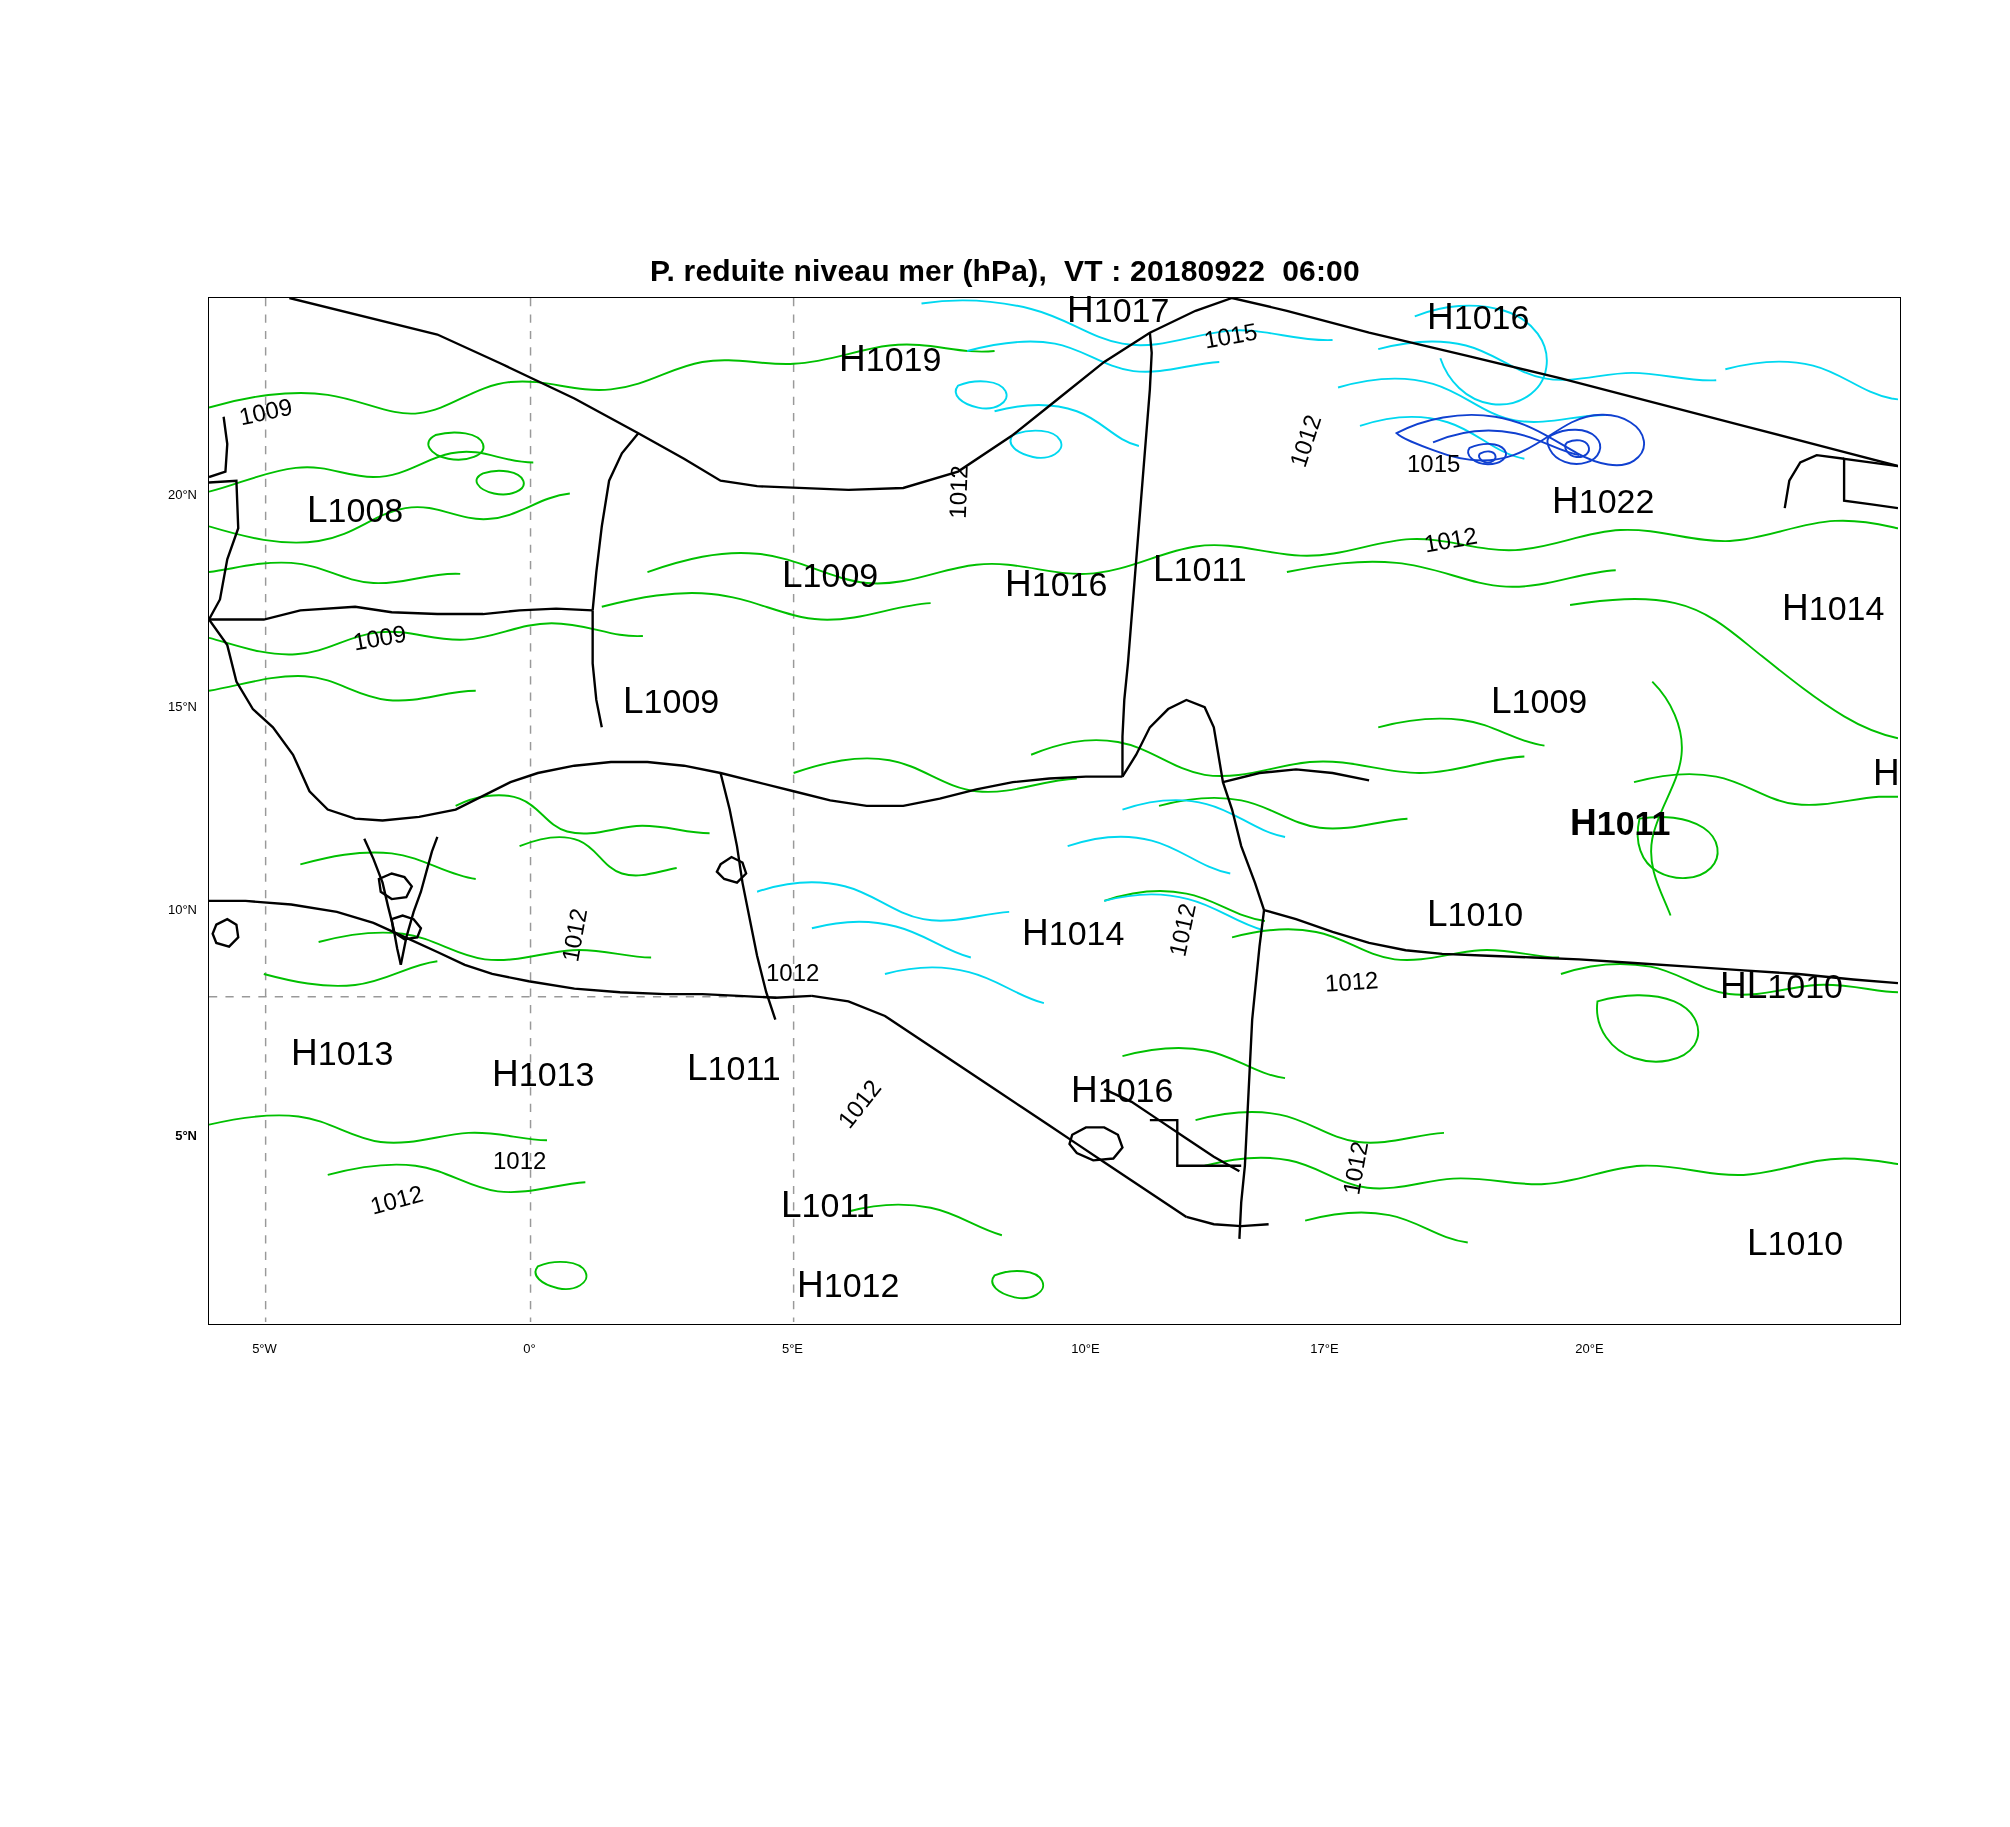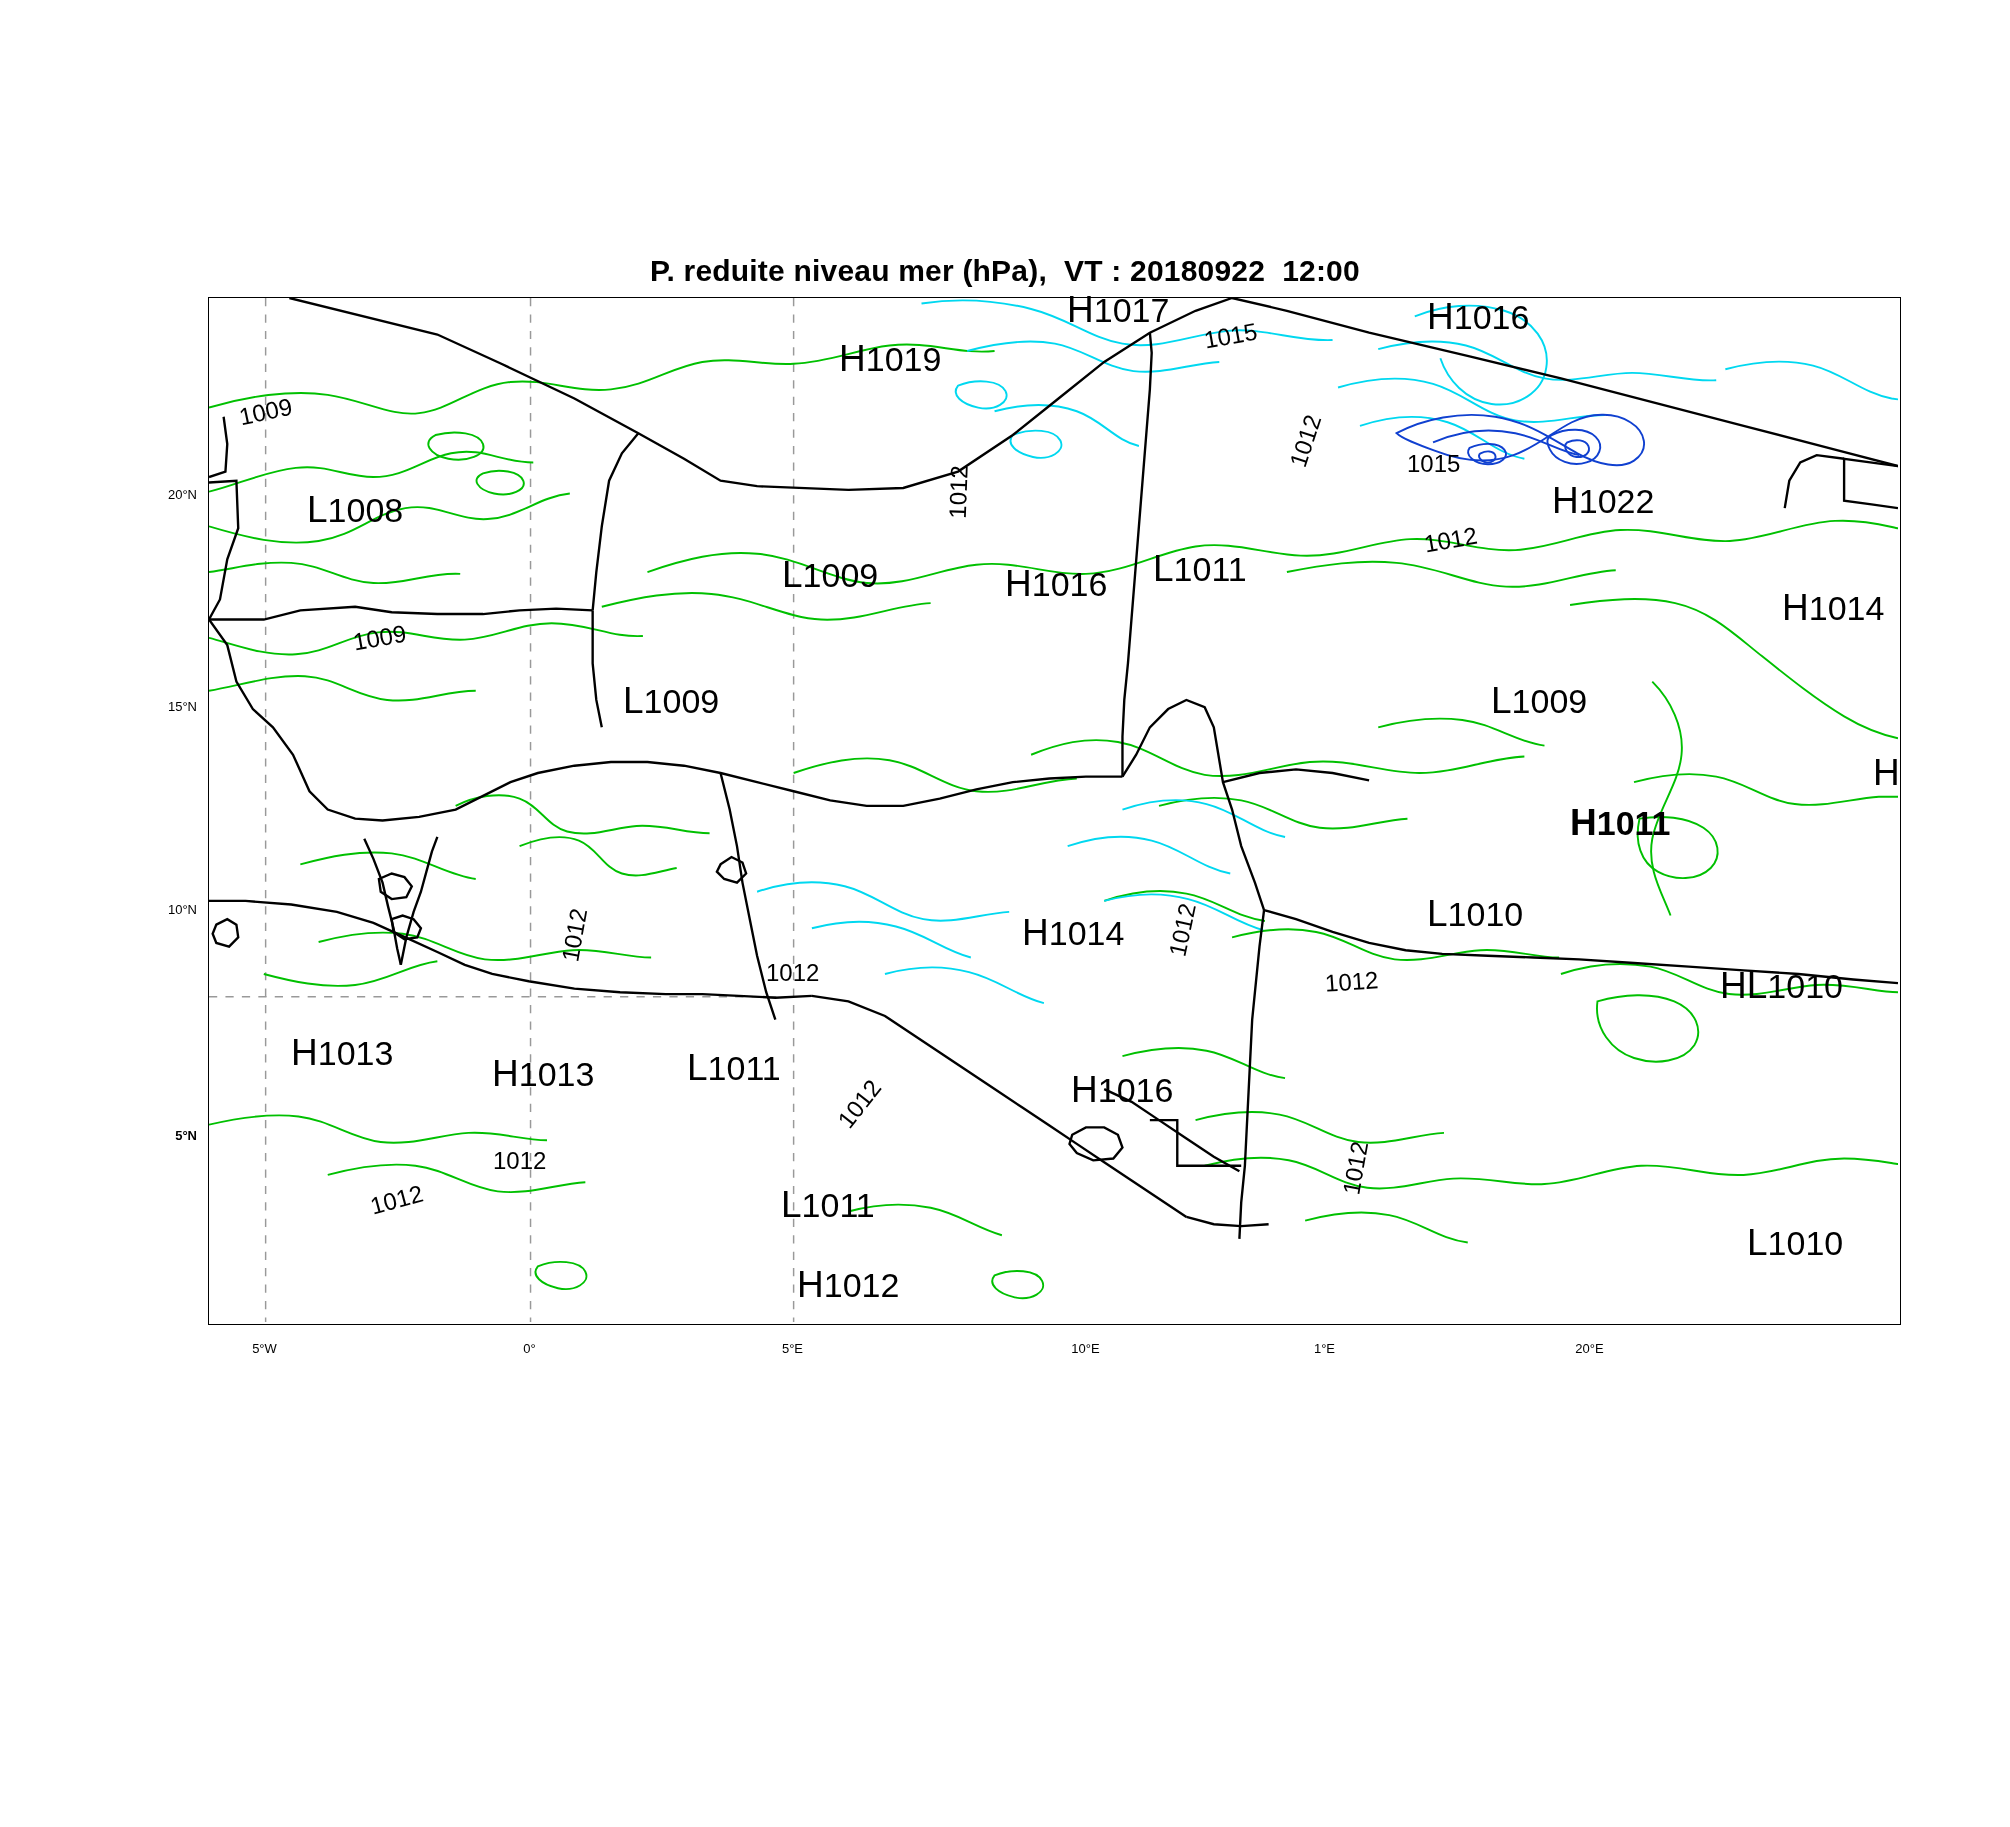--- a/index.html
+++ b/index.html
@@ -77,21 +77,21 @@
     color: #000000;
     white-space: nowrap;
     line-height: 1;
   }
 </style>
 </head>
 <body>
 
 <div id="page">
 
-  <div id="chart-title">P. reduite niveau mer (hPa),  VT : 20180922  12:00</div>
+  <div id="chart-title">P. reduite niveau mer (hPa),  VT : 20180922  06:00</div>
 
   <div id="map-frame">
     <svg id="map-svg" width="1689" height="1024" viewBox="0 0 1849 1121">
 
       <g stroke="#999999" stroke-width="1.6" stroke-dasharray="9,9" fill="none">
         <line x1="62" y1="0" x2="62" y2="1121"></line>
         <line x1="352" y1="0" x2="352" y2="1121"></line>
         <line x1="640" y1="0" x2="640" y2="1121"></line>
         <line x1="0" y1="765" x2="640" y2="765"></line>
       </g>
@@ -211,21 +211,21 @@
 
   <div class="axis-label ytick" style="left:119px; top:487px; width:78px;">20°N</div>
   <div class="axis-label ytick" style="left:119px; top:699px; width:78px;">15°N</div>
   <div class="axis-label ytick" style="left:119px; top:902px; width:78px;">10°N</div>
   <div class="axis-label ytick" style="left:119px; top:1128px; width:78px;font-weight:bold;">5°N</div>
 
   <div class="axis-label xtick" style="left:219px; top:1341px; width:91px;">5°W</div>
   <div class="axis-label xtick" style="left:484px; top:1341px; width:91px;">0°</div>
   <div class="axis-label xtick" style="left:747px; top:1341px; width:91px;">5°E</div>
   <div class="axis-label xtick" style="left:1040px; top:1341px; width:91px;">10°E</div>
-  <div class="axis-label xtick" style="left:1279px; top:1341px; width:91px;">1°E</div>
+  <div class="axis-label xtick" style="left:1279px; top:1341px; width:91px;">17°E</div>
   <div class="axis-label xtick" style="left:1544px; top:1341px; width:91px;">20°E</div>
 
   <div class="contourlabel" style="left:239px; top:400px; transform:rotate(-12deg);">1009</div>
   <div class="contourlabel" style="left:353px; top:626px; transform:rotate(-10deg);">1009</div>
   <div class="contourlabel" style="left:932px; top:480px; transform:rotate(-88deg);">1012</div>
   <div class="contourlabel" style="left:1204px; top:324px; transform:rotate(-10deg);">1015</div>
   <div class="contourlabel" style="left:1279px; top:429px; transform:rotate(-72deg);">1012</div>
   <div class="contourlabel" style="left:1407px; top:452px;">1015</div>
   <div class="contourlabel" style="left:1424px; top:528px; transform:rotate(-10deg);">1012</div>
   <div class="contourlabel" style="left:548px; top:923px; transform:rotate(-80deg);">1012</div>

